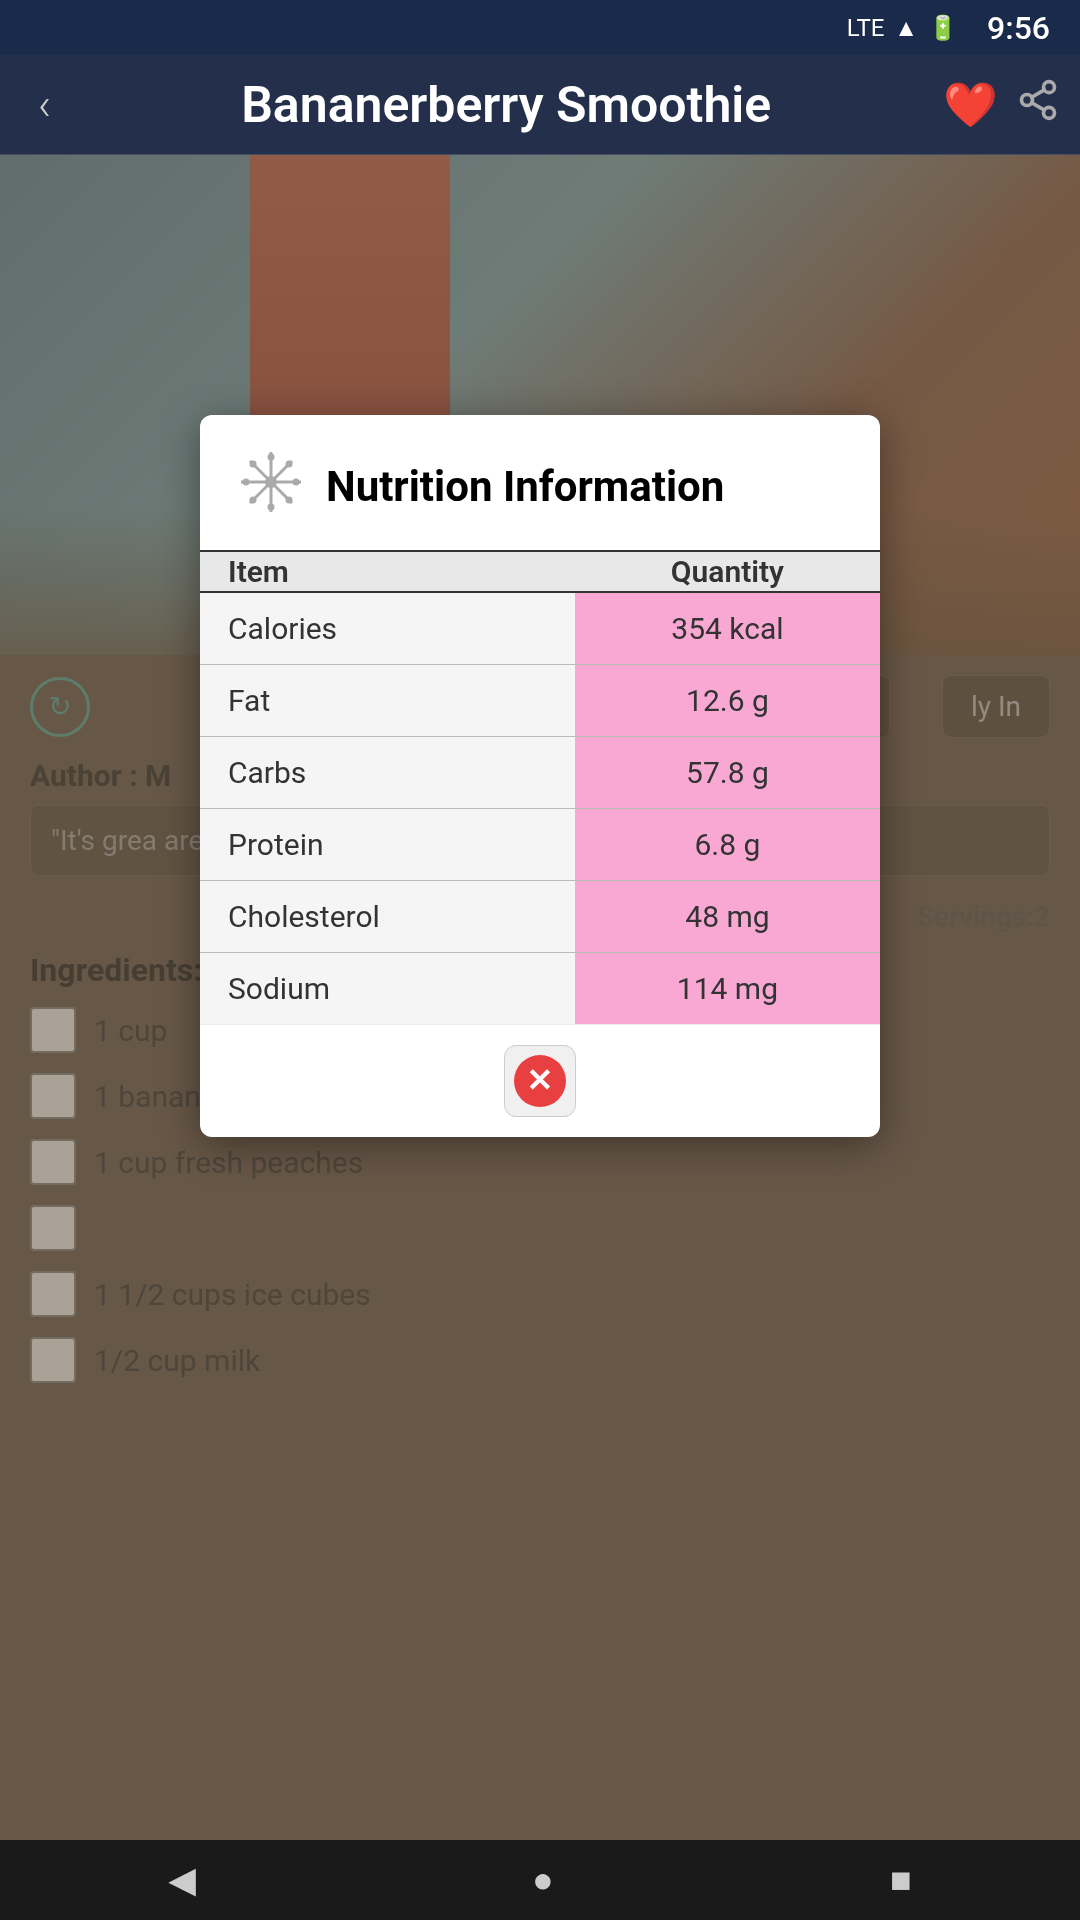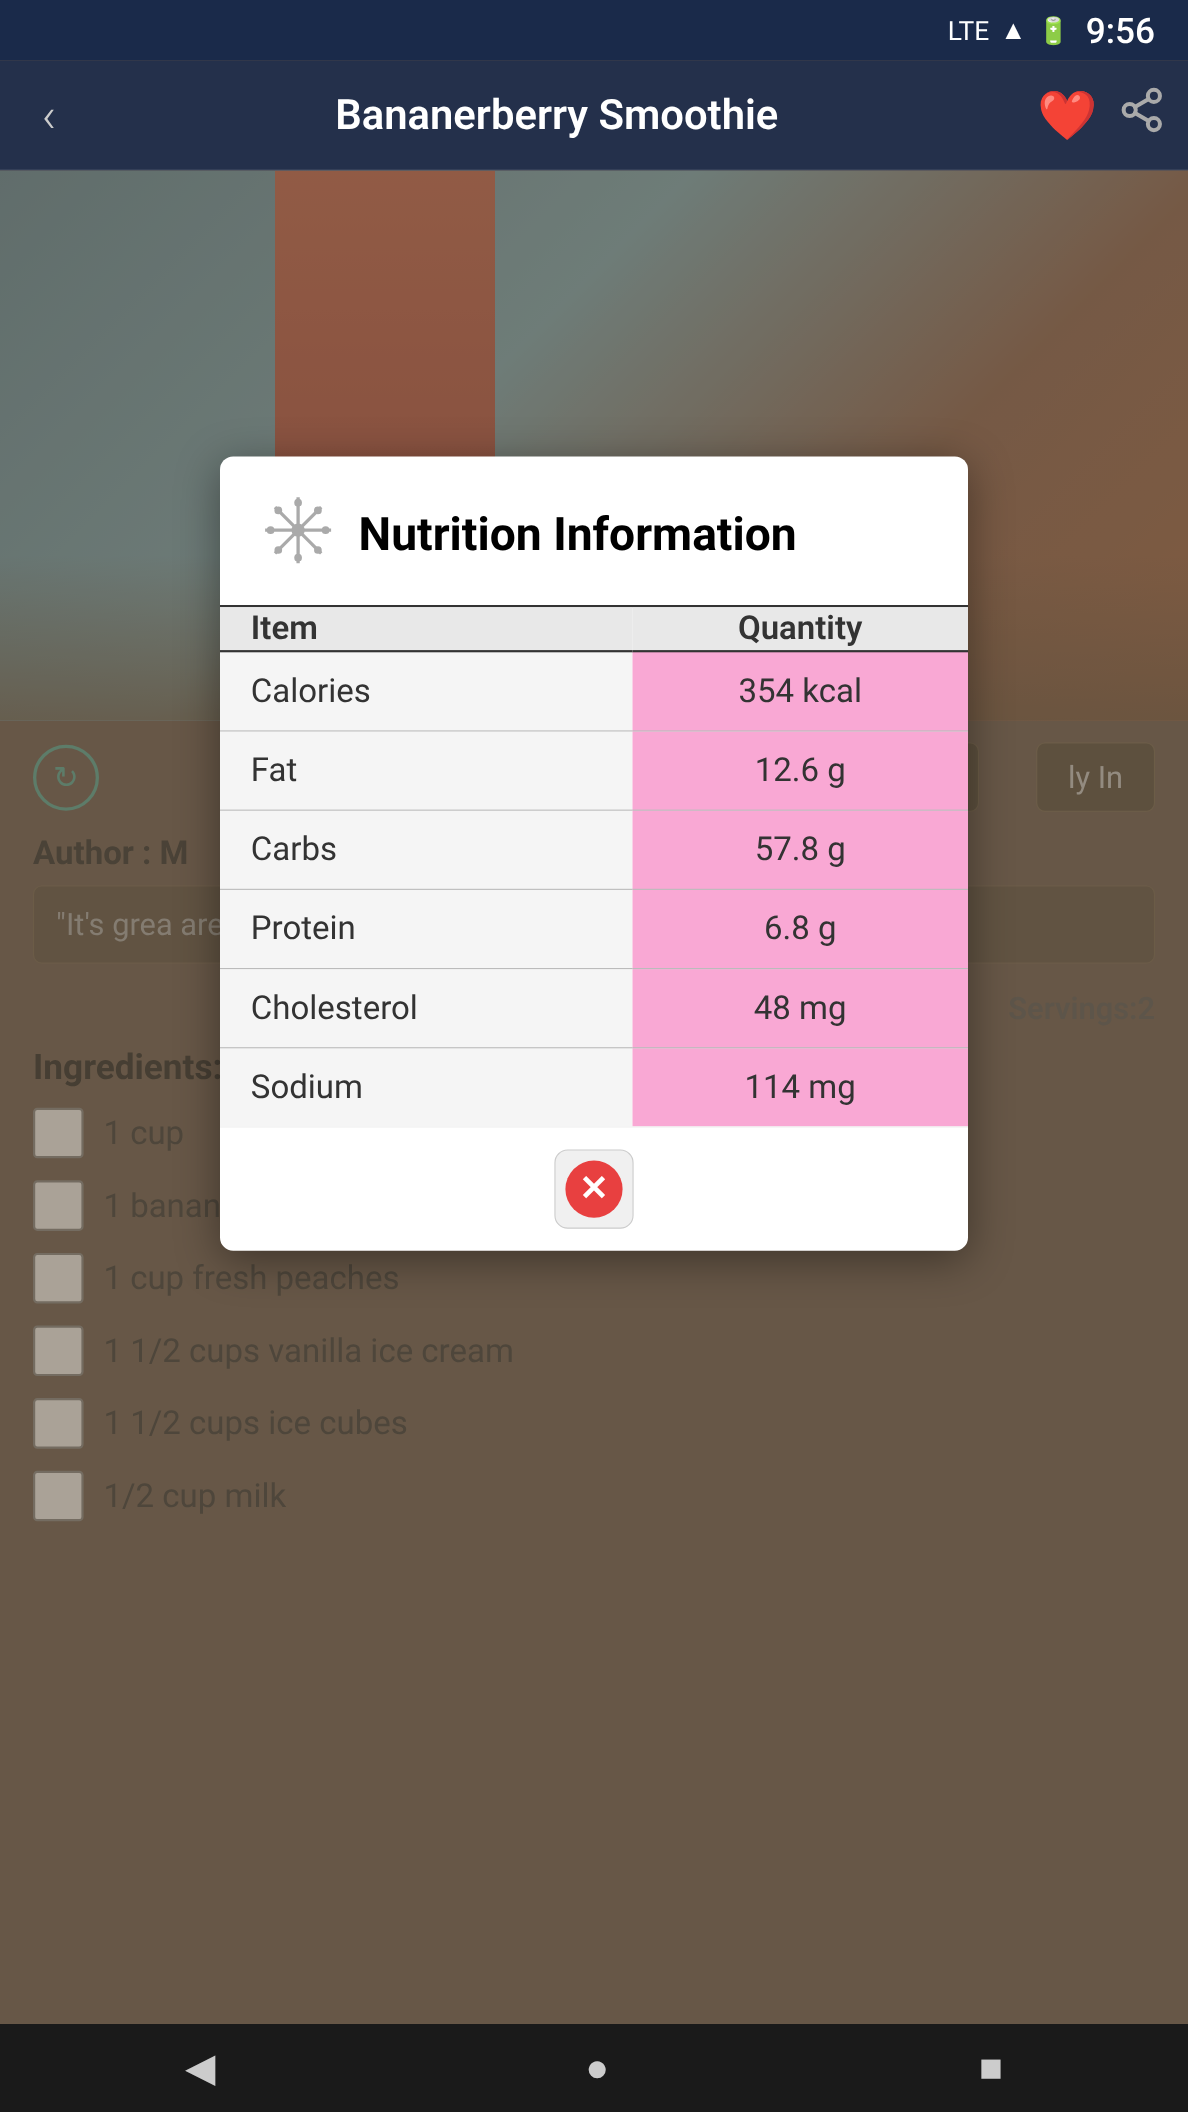--- a/index.html
+++ b/index.html
@@ -16,21 +16,21 @@
 
     
     .status-bar {
       width: 100%;
       height: 55px;
       background: #1a2a4a;
       display: flex;
       align-items: center;
       justify-content: flex-end;
       padding: 0 30px;
-      gap: 14px;
+      gap: 29px;
       position: relative;
       z-index: 10;
     }
     .status-bar-time {
       color: white;
       font-size: 32px;
       font-weight: 500;
     }
     .status-bar-icons {
       display: flex;
@@ -58,21 +58,21 @@
       color: #ccc;
       font-size: 44px;
       cursor: pointer;
       padding: 10px 18px;
       font-weight: 300;
     }
     .header-title {
       flex: 1;
       text-align: center;
       color: white;
-      font-size: 38px;
+      font-size: 50px;
       font-weight: 600;
     }
     .header-actions {
       display: flex;
       align-items: center;
       gap: 10px;
     }
     .heart-btn {
       font-size: 44px;
       cursor: pointer;
@@ -370,21 +370,20 @@
     <div class="bg-ingredient-item">
       <div class="bg-checkbox"></div>
       <span class="bg-ingredient-text">1 banana, sliced</span>
     </div>
     <div class="bg-ingredient-item">
       <div class="bg-checkbox"></div>
       <span class="bg-ingredient-text">1 cup fresh peaches</span>
     </div>
     <div class="bg-ingredient-item">
       <div class="bg-checkbox"></div>
-      <span class="bg-ingredient-text">1 1/2 cups vanilla ice cream</span>
     </div>
     <div class="bg-ingredient-item">
       <div class="bg-checkbox"></div>
       <span class="bg-ingredient-text">1 1/2 cups ice cubes</span>
     </div>
     <div class="bg-ingredient-item">
       <div class="bg-checkbox"></div>
       <span class="bg-ingredient-text">1/2 cup milk</span>
     </div>
   </div>

